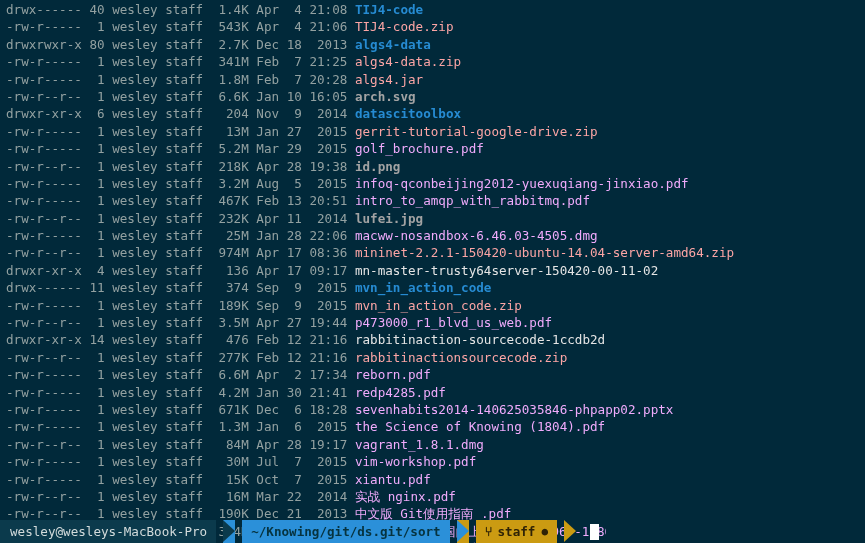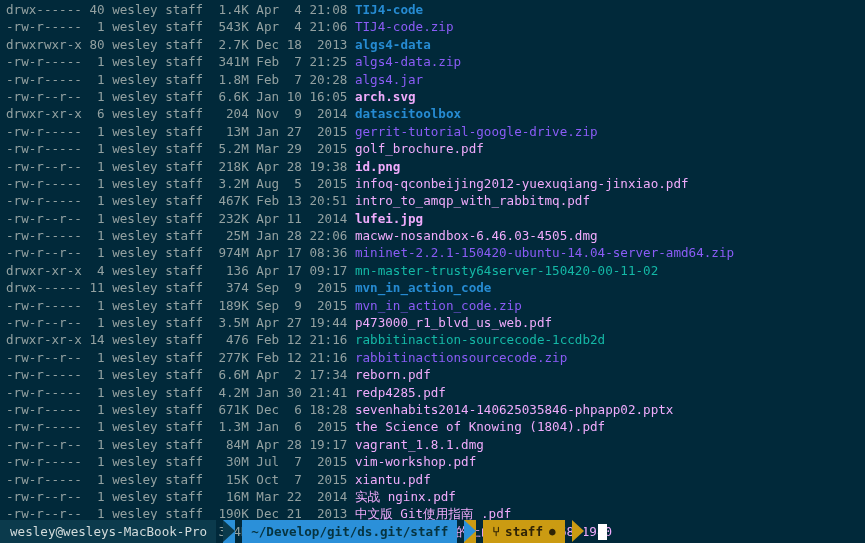--- a/index.html
+++ b/index.html
@@ -27,23 +27,23 @@
     white-space: pre;
   }
   .row {
     height: 17.4px;
     white-space: pre;
   }
   .perm, .links, .owner, .group, .size, .mdate {
     color: #93a1a1;
   }
   .name-dir       { color: #268bd2; font-weight: bold; }
-  .name-link      { color: #14b8a6; }
-  .name-archive   { color: #8b5cf6; }
-  .name-image     { color: #f0abfc; font-weight: bold; }
+  .name-link      { color: #e5e5e5; }
+  .name-archive   { color: #fca5a5; }
+  .name-image     { color: #a3a3a3; font-weight: bold; }
   .name-plain     { color: #f0abfc; }
 
   
   #prompt-bar {
     position: absolute;
     left: 0;
     bottom: 0;
     width: 865px;
     height: 23px;
     display: flex;
@@ -123,21 +123,21 @@
 <div id="terminal">
 
   <div id="listing"><div class="row"><span class="perm">drwx------</span> <span class="links">40</span> <span class="owner">wesley</span> <span class="group">staff</span> <span class="size"> 1.4K</span> <span class="mdate">Apr</span> <span class="mdate"> 4</span> <span class="mdate">21:08</span> <span class="name-dir">TIJ4-code</span></div><div class="row"><span class="perm">-rw-r-----</span> <span class="links"> 1</span> <span class="owner">wesley</span> <span class="group">staff</span> <span class="size"> 543K</span> <span class="mdate">Apr</span> <span class="mdate"> 4</span> <span class="mdate">21:06</span> <span class="name-archive">TIJ4-code.zip</span></div><div class="row"><span class="perm">drwxrwxr-x</span> <span class="links">80</span> <span class="owner">wesley</span> <span class="group">staff</span> <span class="size"> 2.7K</span> <span class="mdate">Dec</span> <span class="mdate">18</span> <span class="mdate"> 2013</span> <span class="name-dir">algs4-data</span></div><div class="row"><span class="perm">-rw-r-----</span> <span class="links"> 1</span> <span class="owner">wesley</span> <span class="group">staff</span> <span class="size"> 341M</span> <span class="mdate">Feb</span> <span class="mdate"> 7</span> <span class="mdate">21:25</span> <span class="name-archive">algs4-data.zip</span></div><div class="row"><span class="perm">-rw-r-----</span> <span class="links"> 1</span> <span class="owner">wesley</span> <span class="group">staff</span> <span class="size"> 1.8M</span> <span class="mdate">Feb</span> <span class="mdate"> 7</span> <span class="mdate">20:28</span> <span class="name-archive">algs4.jar</span></div><div class="row"><span class="perm">-rw-r--r--</span> <span class="links"> 1</span> <span class="owner">wesley</span> <span class="group">staff</span> <span class="size"> 6.6K</span> <span class="mdate">Jan</span> <span class="mdate">10</span> <span class="mdate">16:05</span> <span class="name-image">arch.svg</span></div><div class="row"><span class="perm">drwxr-xr-x</span> <span class="links"> 6</span> <span class="owner">wesley</span> <span class="group">staff</span> <span class="size">  204</span> <span class="mdate">Nov</span> <span class="mdate"> 9</span> <span class="mdate"> 2014</span> <span class="name-dir">datascitoolbox</span></div><div class="row"><span class="perm">-rw-r-----</span> <span class="links"> 1</span> <span class="owner">wesley</span> <span class="group">staff</span> <span class="size">  13M</span> <span class="mdate">Jan</span> <span class="mdate">27</span> <span class="mdate"> 2015</span> <span class="name-archive">gerrit-tutorial-google-drive.zip</span></div><div class="row"><span class="perm">-rw-r-----</span> <span class="links"> 1</span> <span class="owner">wesley</span> <span class="group">staff</span> <span class="size"> 5.2M</span> <span class="mdate">Mar</span> <span class="mdate">29</span> <span class="mdate"> 2015</span> <span class="name-plain">golf_brochure.pdf</span></div><div class="row"><span class="perm">-rw-r--r--</span> <span class="links"> 1</span> <span class="owner">wesley</span> <span class="group">staff</span> <span class="size"> 218K</span> <span class="mdate">Apr</span> <span class="mdate">28</span> <span class="mdate">19:38</span> <span class="name-image">id.png</span></div><div class="row"><span class="perm">-rw-r-----</span> <span class="links"> 1</span> <span class="owner">wesley</span> <span class="group">staff</span> <span class="size"> 3.2M</span> <span class="mdate">Aug</span> <span class="mdate"> 5</span> <span class="mdate"> 2015</span> <span class="name-plain">infoq-qconbeijing2012-yuexuqiang-jinxiao.pdf</span></div><div class="row"><span class="perm">-rw-r-----</span> <span class="links"> 1</span> <span class="owner">wesley</span> <span class="group">staff</span> <span class="size"> 467K</span> <span class="mdate">Feb</span> <span class="mdate">13</span> <span class="mdate">20:51</span> <span class="name-plain">intro_to_amqp_with_rabbitmq.pdf</span></div><div class="row"><span class="perm">-rw-r--r--</span> <span class="links"> 1</span> <span class="owner">wesley</span> <span class="group">staff</span> <span class="size"> 232K</span> <span class="mdate">Apr</span> <span class="mdate">11</span> <span class="mdate"> 2014</span> <span class="name-image">lufei.jpg</span></div><div class="row"><span class="perm">-rw-r-----</span> <span class="links"> 1</span> <span class="owner">wesley</span> <span class="group">staff</span> <span class="size">  25M</span> <span class="mdate">Jan</span> <span class="mdate">28</span> <span class="mdate">22:06</span> <span class="name-plain">macww-nosandbox-6.46.03-4505.dmg</span></div><div class="row"><span class="perm">-rw-r--r--</span> <span class="links"> 1</span> <span class="owner">wesley</span> <span class="group">staff</span> <span class="size"> 974M</span> <span class="mdate">Apr</span> <span class="mdate">17</span> <span class="mdate">08:36</span> <span class="name-archive">mininet-2.2.1-150420-ubuntu-14.04-server-amd64.zip</span></div><div class="row"><span class="perm">drwxr-xr-x</span> <span class="links"> 4</span> <span class="owner">wesley</span> <span class="group">staff</span> <span class="size">  136</span> <span class="mdate">Apr</span> <span class="mdate">17</span> <span class="mdate">09:17</span> <span class="name-link">mn-master-trusty64server-150420-00-11-02</span></div><div class="row"><span class="perm">drwx------</span> <span class="links">11</span> <span class="owner">wesley</span> <span class="group">staff</span> <span class="size">  374</span> <span class="mdate">Sep</span> <span class="mdate"> 9</span> <span class="mdate"> 2015</span> <span class="name-dir">mvn_in_action_code</span></div><div class="row"><span class="perm">-rw-r-----</span> <span class="links"> 1</span> <span class="owner">wesley</span> <span class="group">staff</span> <span class="size"> 189K</span> <span class="mdate">Sep</span> <span class="mdate"> 9</span> <span class="mdate"> 2015</span> <span class="name-archive">mvn_in_action_code.zip</span></div><div class="row"><span class="perm">-rw-r--r--</span> <span class="links"> 1</span> <span class="owner">wesley</span> <span class="group">staff</span> <span class="size"> 3.5M</span> <span class="mdate">Apr</span> <span class="mdate">27</span> <span class="mdate">19:44</span> <span class="name-plain">p473000_r1_blvd_us_web.pdf</span></div><div class="row"><span class="perm">drwxr-xr-x</span> <span class="links">14</span> <span class="owner">wesley</span> <span class="group">staff</span> <span class="size">  476</span> <span class="mdate">Feb</span> <span class="mdate">12</span> <span class="mdate">21:16</span> <span class="name-link">rabbitinaction-sourcecode-1ccdb2d</span></div><div class="row"><span class="perm">-rw-r--r--</span> <span class="links"> 1</span> <span class="owner">wesley</span> <span class="group">staff</span> <span class="size"> 277K</span> <span class="mdate">Feb</span> <span class="mdate">12</span> <span class="mdate">21:16</span> <span class="name-archive">rabbitinactionsourcecode.zip</span></div><div class="row"><span class="perm">-rw-r-----</span> <span class="links"> 1</span> <span class="owner">wesley</span> <span class="group">staff</span> <span class="size"> 6.6M</span> <span class="mdate">Apr</span> <span class="mdate"> 2</span> <span class="mdate">17:34</span> <span class="name-plain">reborn.pdf</span></div><div class="row"><span class="perm">-rw-r-----</span> <span class="links"> 1</span> <span class="owner">wesley</span> <span class="group">staff</span> <span class="size"> 4.2M</span> <span class="mdate">Jan</span> <span class="mdate">30</span> <span class="mdate">21:41</span> <span class="name-plain">redp4285.pdf</span></div><div class="row"><span class="perm">-rw-r-----</span> <span class="links"> 1</span> <span class="owner">wesley</span> <span class="group">staff</span> <span class="size"> 671K</span> <span class="mdate">Dec</span> <span class="mdate"> 6</span> <span class="mdate">18:28</span> <span class="name-plain">sevenhabits2014-140625035846-phpapp02.pptx</span></div><div class="row"><span class="perm">-rw-r-----</span> <span class="links"> 1</span> <span class="owner">wesley</span> <span class="group">staff</span> <span class="size"> 1.3M</span> <span class="mdate">Jan</span> <span class="mdate"> 6</span> <span class="mdate"> 2015</span> <span class="name-plain">the Science of Knowing (1804).pdf</span></div><div class="row"><span class="perm">-rw-r--r--</span> <span class="links"> 1</span> <span class="owner">wesley</span> <span class="group">staff</span> <span class="size">  84M</span> <span class="mdate">Apr</span> <span class="mdate">28</span> <span class="mdate">19:17</span> <span class="name-plain">vagrant_1.8.1.dmg</span></div><div class="row"><span class="perm">-rw-r-----</span> <span class="links"> 1</span> <span class="owner">wesley</span> <span class="group">staff</span> <span class="size">  30M</span> <span class="mdate">Jul</span> <span class="mdate"> 7</span> <span class="mdate"> 2015</span> <span class="name-plain">vim-workshop.pdf</span></div><div class="row"><span class="perm">-rw-r-----</span> <span class="links"> 1</span> <span class="owner">wesley</span> <span class="group">staff</span> <span class="size">  15K</span> <span class="mdate">Oct</span> <span class="mdate"> 7</span> <span class="mdate"> 2015</span> <span class="name-plain">xiantu.pdf</span></div><div class="row"><span class="perm">-rw-r--r--</span> <span class="links"> 1</span> <span class="owner">wesley</span> <span class="group">staff</span> <span class="size">  16M</span> <span class="mdate">Mar</span> <span class="mdate">22</span> <span class="mdate"> 2014</span> <span class="name-plain">实战 nginx.pdf</span></div><div class="row"><span class="perm">-rw-r--r--</span> <span class="links"> 1</span> <span class="owner">wesley</span> <span class="group">staff</span> <span class="size"> 190K</span> <span class="mdate">Dec</span> <span class="mdate">21</span> <span class="mdate"> 2013</span> <span class="name-plain">中文版 Git使用指南 .pdf</span></div><div class="row"><span class="perm">-rw-r-----</span> <span class="links"> 1</span> <span class="owner">wesley</span> <span class="group">staff</span> <span class="size"> 3.4M</span> <span class="mdate">Feb</span> <span class="mdate"> 8</span> <span class="mdate">14:16</span> <span class="name-plain">失落的一代：中国的上山下乡运动1968-1980（上）.azw3</span></div><div class="row"><span class="perm">-rw-r-----</span> <span class="links"> 1</span> <span class="owner">wesley</span> <span class="group">staff</span> <span class="size"> 3.4M</span> <span class="mdate">Feb</span> <span class="mdate"> 8</span> <span class="mdate">14:16</span> <span class="name-plain">失落的一代：中国的上山下乡运动1968-1980（下）.azw3</span></div></div>
 
   <div id="prompt-bar">
     <div class="seg seg-user">
       <span>wesley@wesleys-MacBook-Pro</span>
     </div>
     <div class="arrow arrow-user-path"></div>
     <div class="seg seg-path">
-      <span>~/Develop/git/ds.git/staff</span>
+      <span>~/Knowing/git/ds.git/sort</span>
     </div>
     <div class="arrow arrow-path-git"></div>
     <div class="seg seg-git">
       <span class="git-glyph">⑂</span>
       <span>staff</span>
       <span class="git-dirty">●</span>
     </div>
     <div class="arrow arrow-git-end"></div>
     <div id="cursor"></div>
     <div class="tail"></div>

